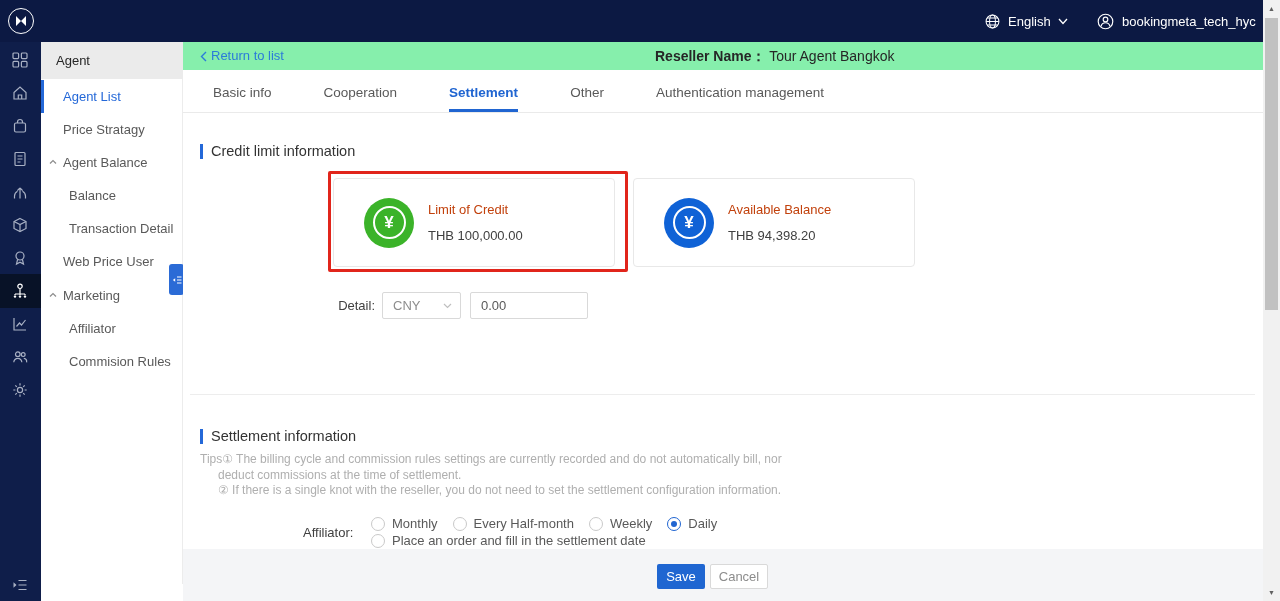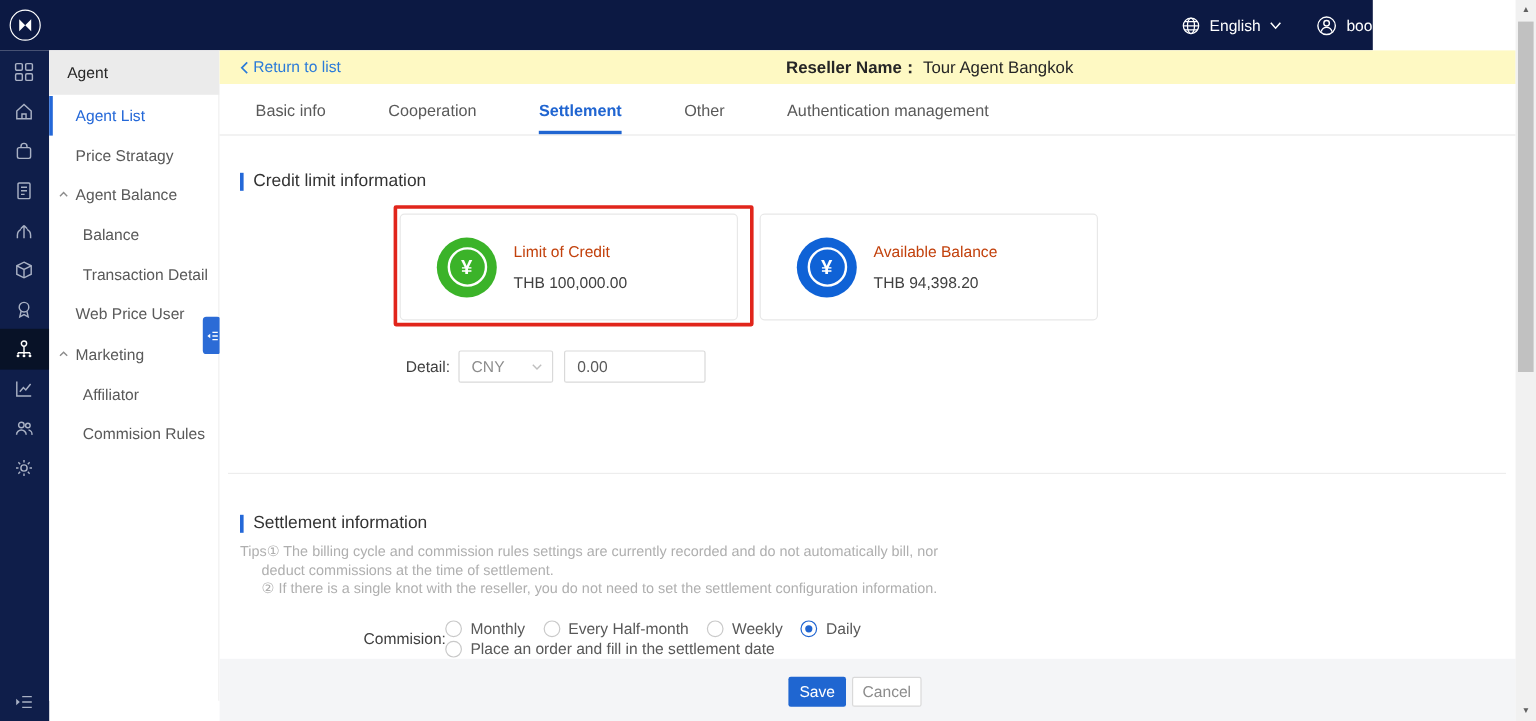--- a/index.html
+++ b/index.html
@@ -1,21 +1,21 @@
 <!DOCTYPE html>
 <html><head>
 <meta charset="utf-8">
 <style>
   * { margin:0; padding:0; box-sizing:border-box; }
   html,body { width:1280px; height:601px; overflow:hidden; }
   body { font-family:"Liberation Sans", sans-serif; font-size:13px; background:#fff; position:relative; }
   .abs { position:absolute; }
 
   
-  #topbar { left:0; top:0; width:1144px; height:42px; background:#0C1943; display:flex; align-items:center; }
+  #topbar { left:0; top:0; width:1263px; height:42px; background:#0C1943; display:flex; align-items:center; }
   #logo { left:8px; top:8px; width:26px; height:26px; border:1.5px solid #fff; border-radius:50%; display:flex; align-items:center; justify-content:center; }
   .topgroup { display:flex; align-items:center; gap:7px; color:#fff; height:42px; cursor:pointer; }
   #lang-group { left:984px; top:0; }
   #user-group { left:1096px; top:0; }
   .chev-down { width:10px; height:7px; }
 
   
   #rail { left:0; top:42px; width:41px; height:559px; background:#0F1E4A; }
   .rail-icon { position:absolute; left:11px; width:18px; height:18px; color:#A9B1C4; cursor:pointer; }
   .rail-icon svg { width:18px; height:18px; }
@@ -26,21 +26,21 @@
   #sidebar { left:41px; top:42px; width:142px; height:542px; background:#fff; border-right:1px solid #ECECEC; }
   #sidebar-header { position:absolute; left:0; top:0; width:142px; height:37px; background:#EBEBEB; line-height:37px; padding-left:15px; color:#262626; font-size:13px; }
   .side-item { position:absolute; left:0; width:142px; height:33px; line-height:33px; color:#595959; padding-left:22px; cursor:pointer; white-space:nowrap; }
   .side-item.child { padding-left:28px; }
   .side-item.active { color:#2468D8; border-left:3px solid #2468D8; padding-left:19px; }
   .side-item .caret { position:absolute; left:8px; top:13px; width:8px; height:6px; }
   #sidebar-toggle { position:absolute; left:128px; top:222px; width:15px; height:31px; background:#2B6BD6; border-radius:3px; display:flex; align-items:center; justify-content:center; cursor:pointer; }
 
   
   #content { left:183px; top:42px; width:1080px; height:559px; background:#fff; }
-  #content-header { position:absolute; left:0; top:0; width:1080px; height:28px; background:#fef9c3; }
+  #content-header { position:absolute; left:0; top:0; width:1080px; height:28px; background:#86efac; }
   #return-link { position:absolute; left:17px; top:0; height:28px; line-height:28px; color:#2B7BD9; cursor:pointer; display:flex; align-items:center; gap:4px; }
   #reseller { position:absolute; left:472px; top:0; height:28px; line-height:28px; color:#262626; font-size:14px; }
   #reseller b { font-weight:bold; }
 
   #tabs { position:absolute; left:30px; top:43px; display:flex; gap:52px; }
   .tab { color:#595959; font-size:13.5px; padding-bottom:9px; border-bottom:3px solid transparent; cursor:pointer; white-space:nowrap; }
   .tab.active { color:#2065D1; font-weight:bold; border-bottom-color:#2065D1; }
   #tabs-divider { position:absolute; left:0; top:70px; width:1080px; height:1px; background:#EAEAEA; }
 
   .section-title { position:absolute; left:17px; display:flex; align-items:center; gap:8px; color:#333; font-size:14.5px; }
@@ -308,21 +308,21 @@
     <div class="section-bar"></div>
     <span>Settlement information</span>
   </div>
 
   <div id="tips">
     <div>Tips① The billing cycle and commission rules settings are currently recorded and do not automatically bill, nor</div>
     <div class="indent">deduct commissions at the time of settlement.</div>
     <div class="indent">② If there is a single knot with the reseller, you do not need to set the settlement configuration information.</div>
   </div>
 
-  <div id="commission-label">Commision:</div>
+  <div id="commission-label">Affiliator:</div>
   <div id="footer">
     <button id="save-btn">Save</button>
     <button id="cancel-btn">Cancel</button>
   </div>
 
   <div id="radio-rows">
     <div class="radio-row">
       <div class="radio-item">
         <span class="radio-dot"></span>
         <span>Monthly</span>

